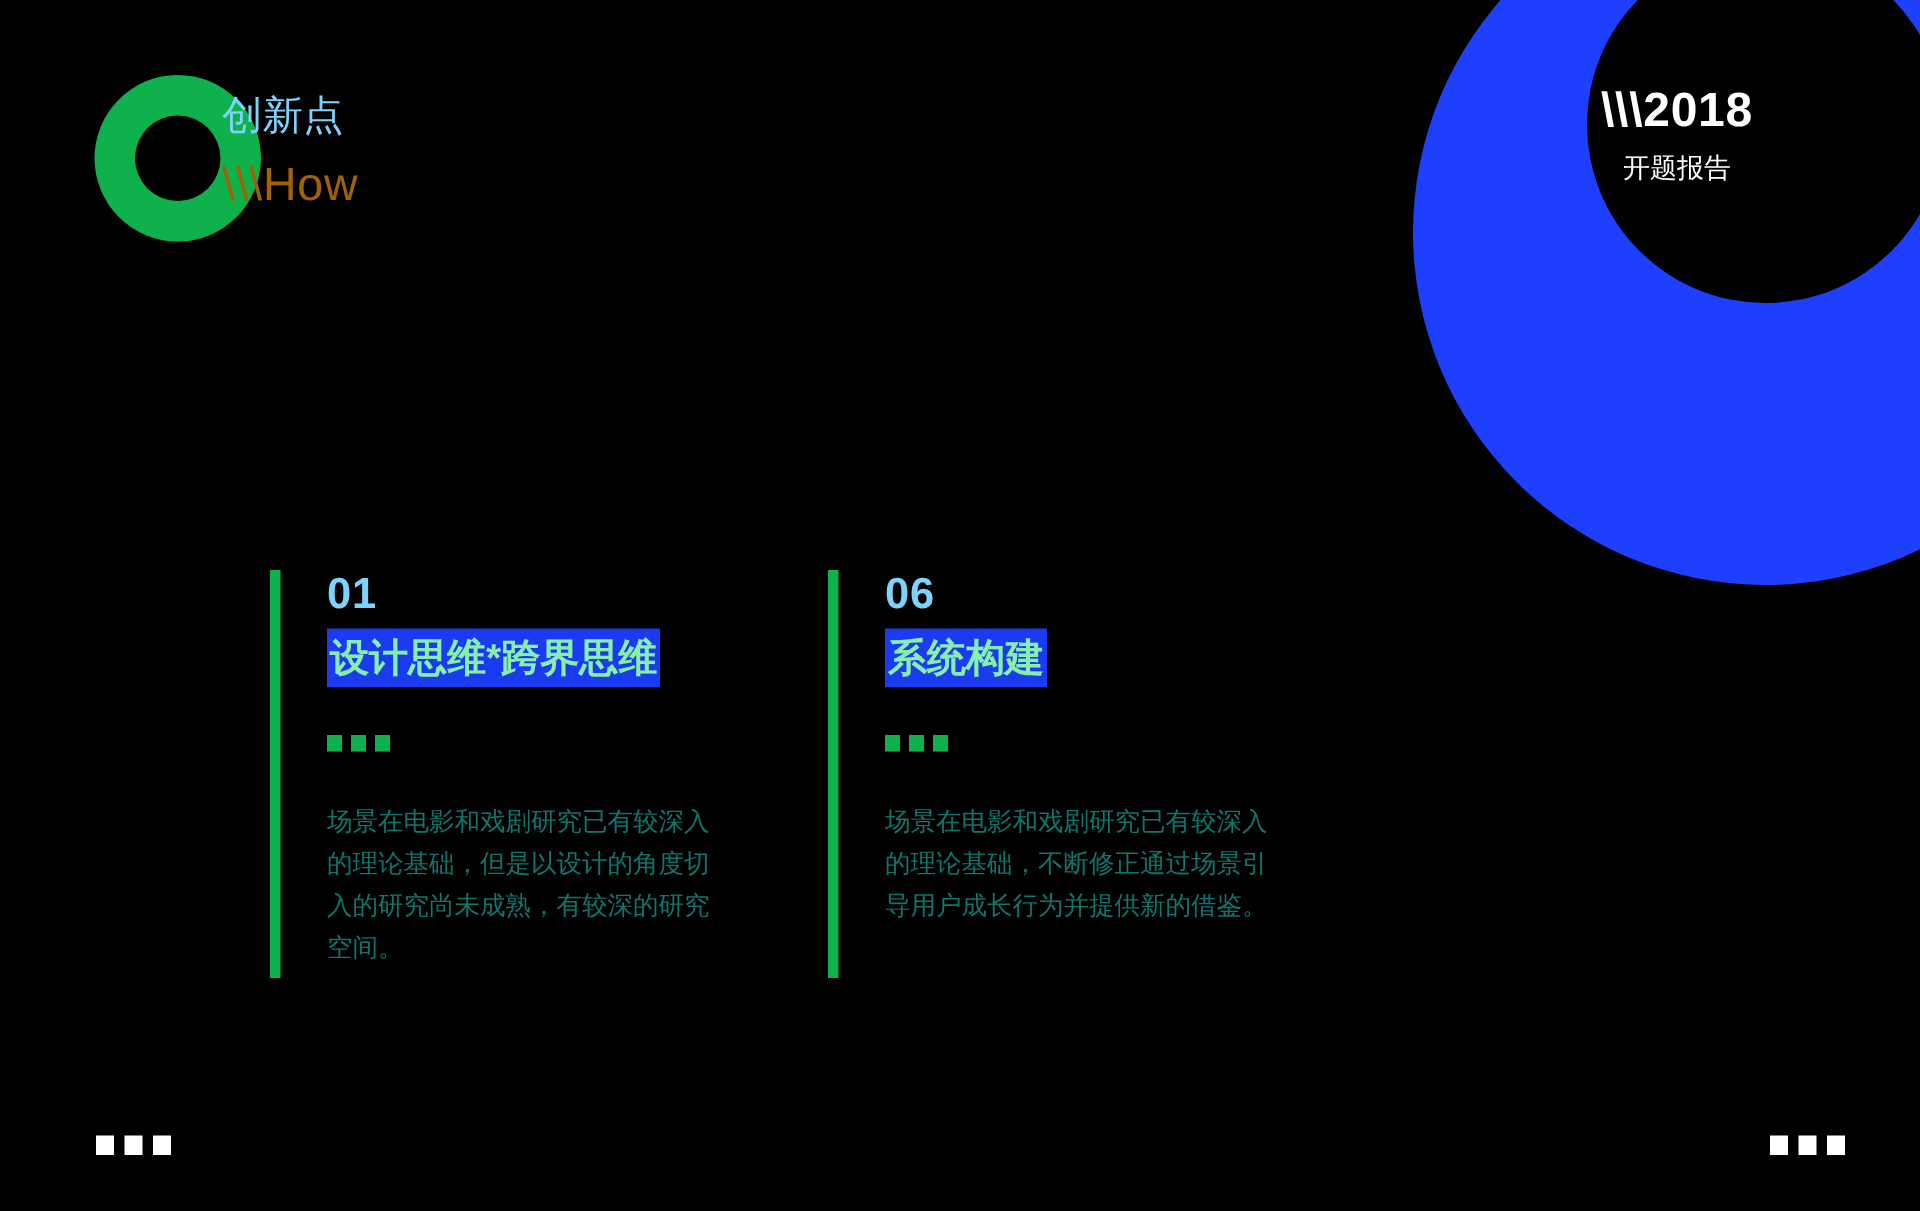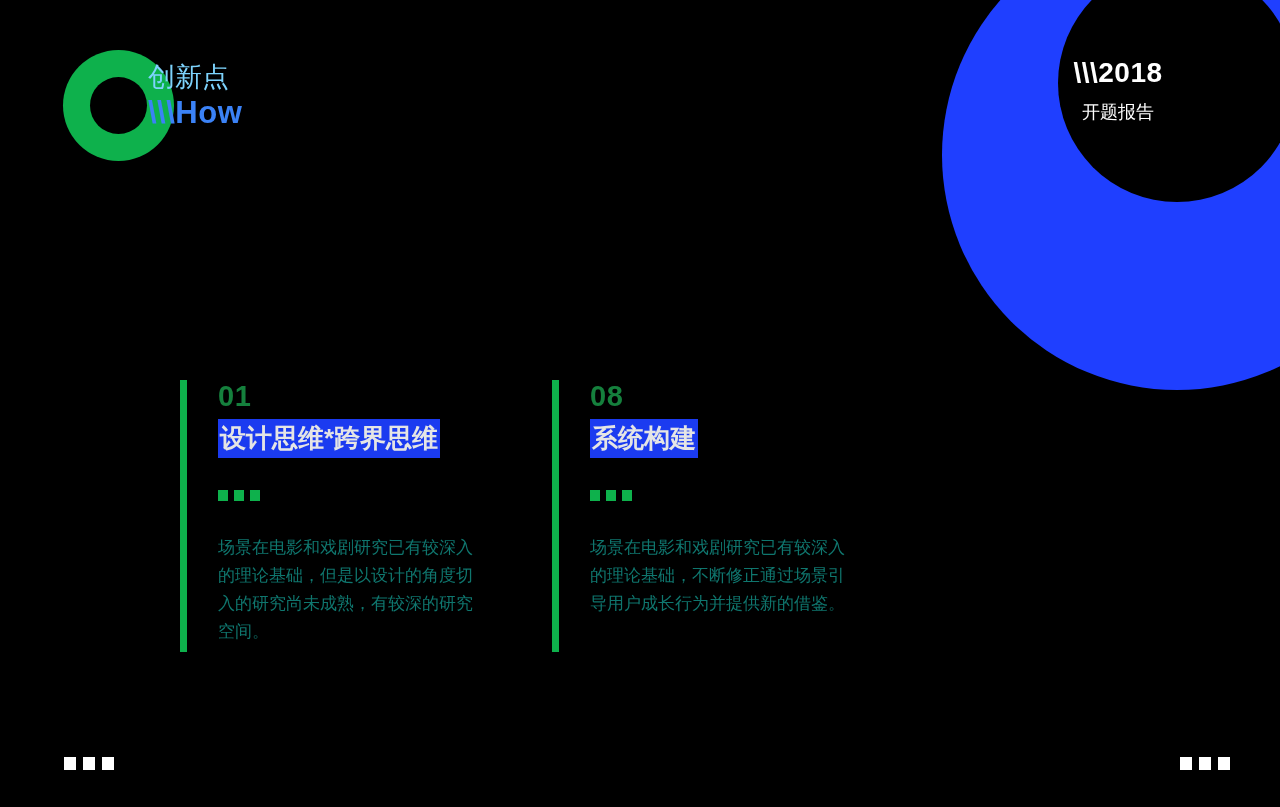--- a/index.html
+++ b/index.html
@@ -41,21 +41,21 @@
   
   .top-right-block {
     position: absolute;
     right: 72px;
     top: 56px;
     text-align: center;
     width: 180px;
   }
   .tr-year {
     color: #ffffff;
-    font-size: 28px;
+    font-size: 32px;
     font-weight: 700;
     letter-spacing: 0.5px;
     line-height: 34px;
     white-space: nowrap;
   }
   .tr-sub {
     color: #ffffff;
     font-size: 18px;
     font-weight: 400;
     line-height: 32px;
@@ -88,24 +88,25 @@
     top: 60px;
   }
   .logo-cn {
     color: #7dd3fc;
     font-size: 27px;
     font-weight: 400;
     line-height: 34px;
     white-space: nowrap;
   }
   .logo-en {
-    color: #3b82f6;
+    color: #a16207;
     font-size: 31px;
-    font-weight: 700;
+    font-weight: 400;
     line-height: 38px;
+    margin-top: 10px;
     white-space: nowrap;
     letter-spacing: 0.5px;
   }
 
   
   .columns {
     position: absolute;
     left: 180px;
     top: 380px;
     width: 1060px;
@@ -121,34 +122,34 @@
   .column:nth-child(3) { width: 316px; }
   .col-bar {
     position: absolute;
     left: 0;
     top: 0;
     width: 7px;
     height: 272px;
     background: #0eb14c;
   }
   .col-num {
-    color: #15803d;
+    color: #7dd3fc;
     font-size: 29px;
     font-weight: 700;
     line-height: 32px;
     letter-spacing: 0.5px;
   }
   .col-title-wrap {
     margin-top: 7px;
     display: inline-block;
   }
   .col-title {
     display: inline-block;
     background: #1b3bf0;
-    color: #e5e5e5;
+    color: #86efac;
     font-size: 26px;
     font-weight: 700;
     line-height: 36px;
     padding: 1px 2px 2px 2px;
     white-space: nowrap;
   }
   .dots {
     margin-top: 32px;
     display: flex;
     gap: 6px;
@@ -213,21 +214,21 @@
         <span class="dot"></span>
         <span class="dot"></span>
         <span class="dot"></span>
       </div>
       <div class="col-body">场景在电影和戏剧研究已有较深入的理论基础，但是以设计的角度切入的研究尚未成熟，有较深的研究空间。</div>
     </div>
 
 
     <div class="column">
       <div class="col-bar"></div>
-      <div class="col-num">08</div>
+      <div class="col-num">06</div>
       <div class="col-title-wrap">
         <span class="col-title">系统构建</span>
       </div>
       <div class="dots">
         <span class="dot"></span>
         <span class="dot"></span>
         <span class="dot"></span>
       </div>
       <div class="col-body">场景在电影和戏剧研究已有较深入的理论基础，不断修正通过场景引导用户成长行为并提供新的借鉴。</div>
     </div>

